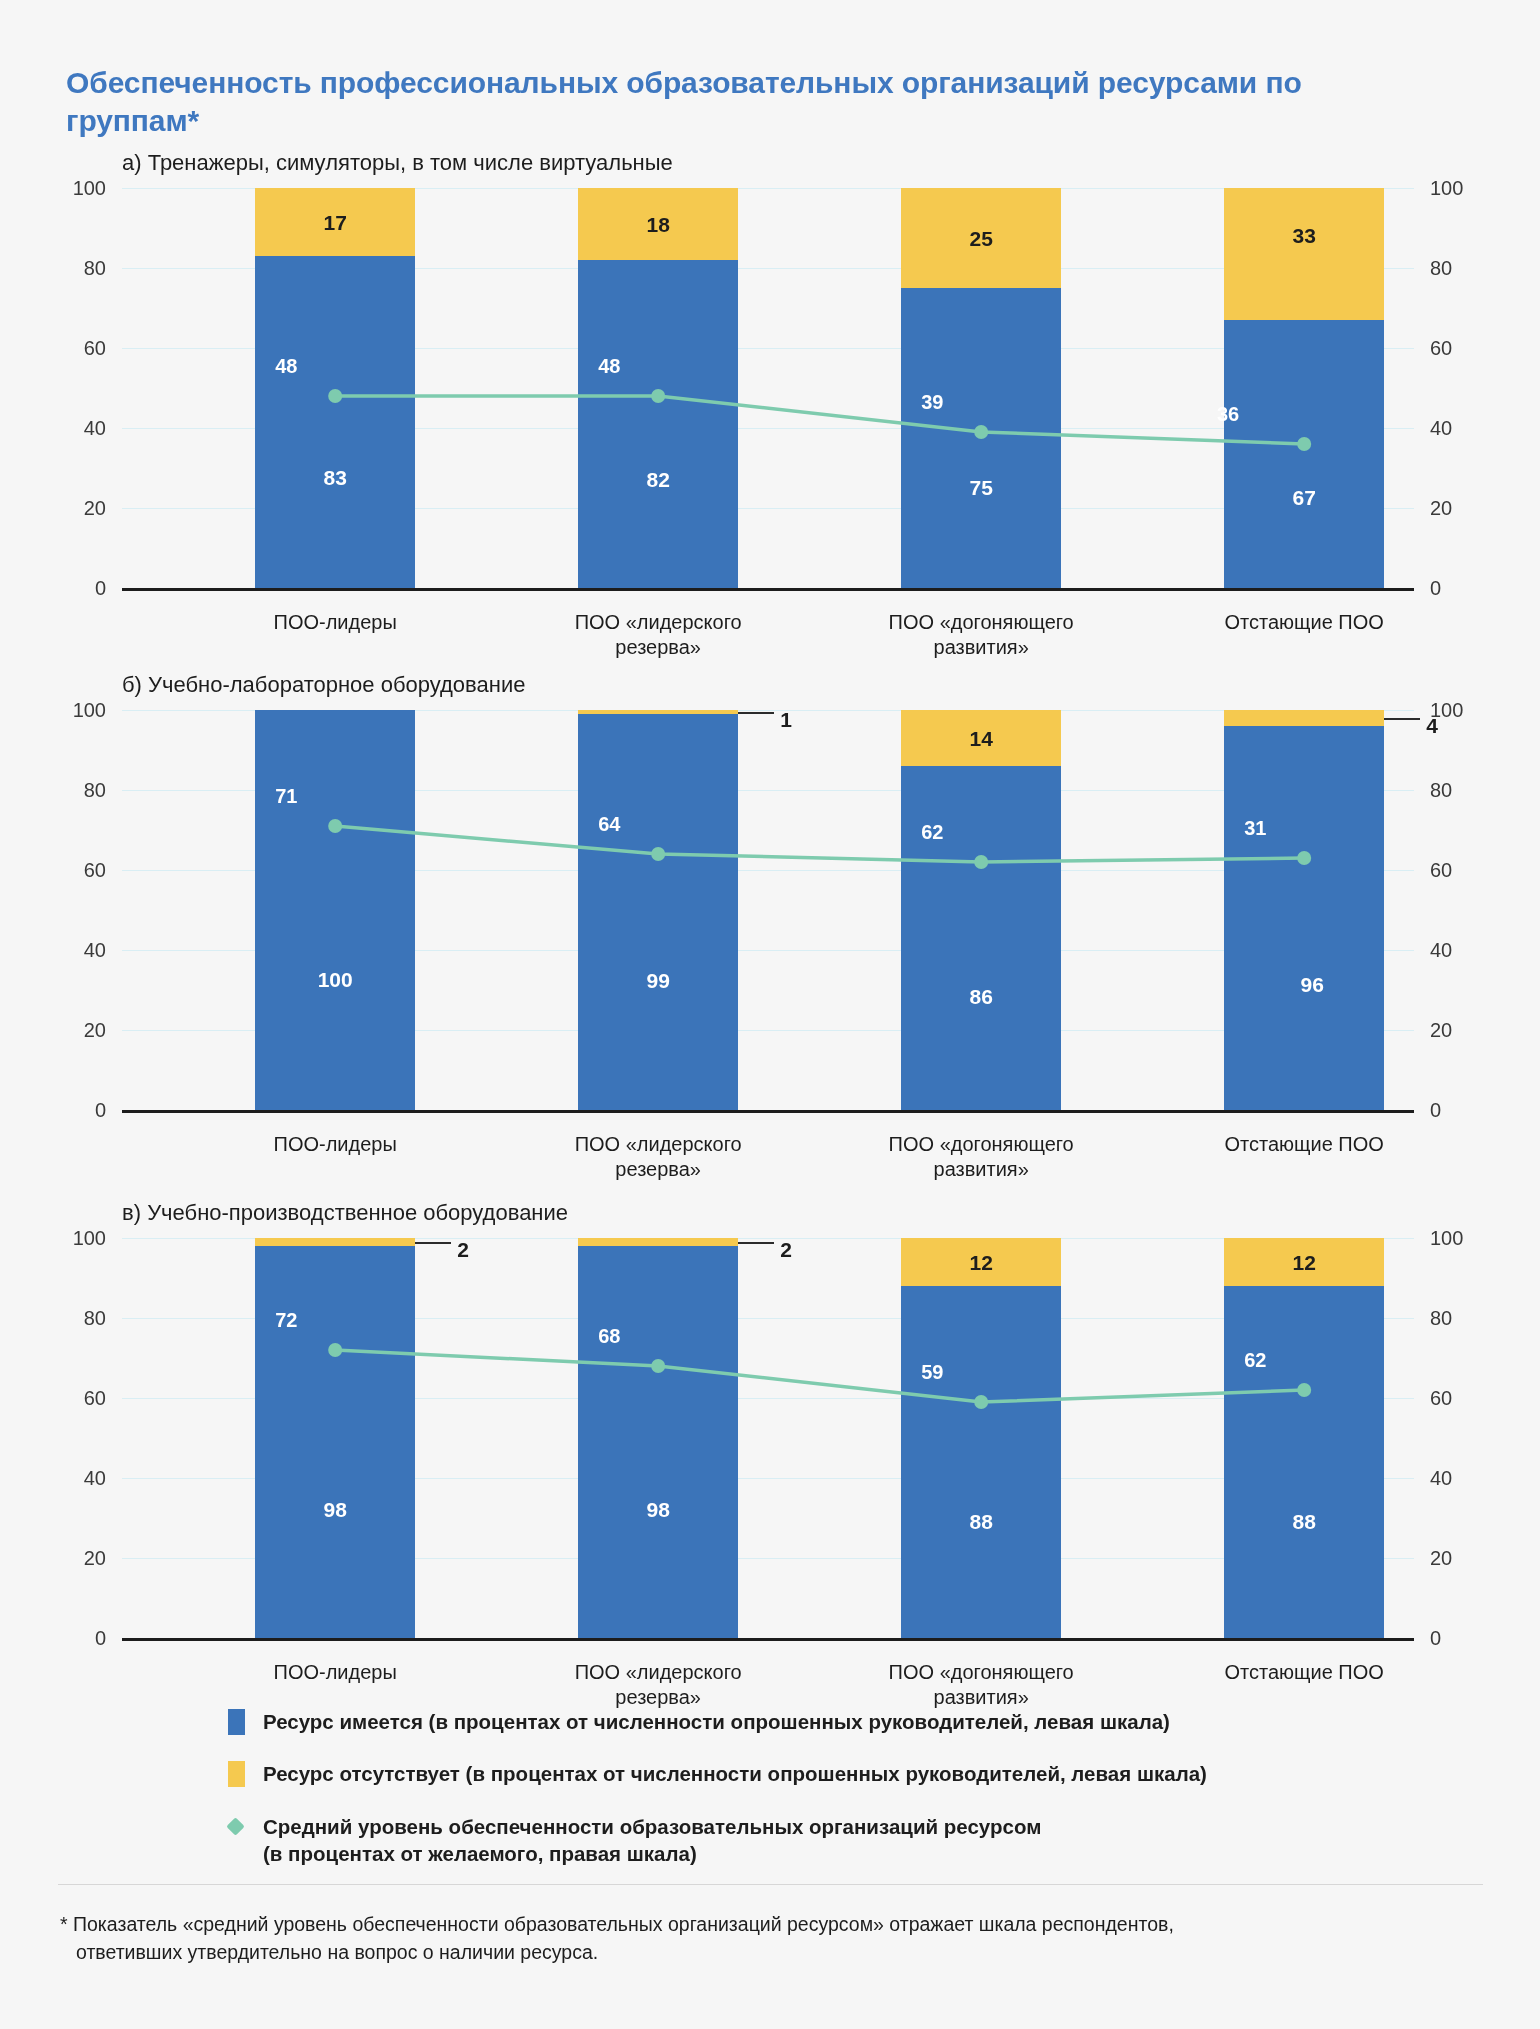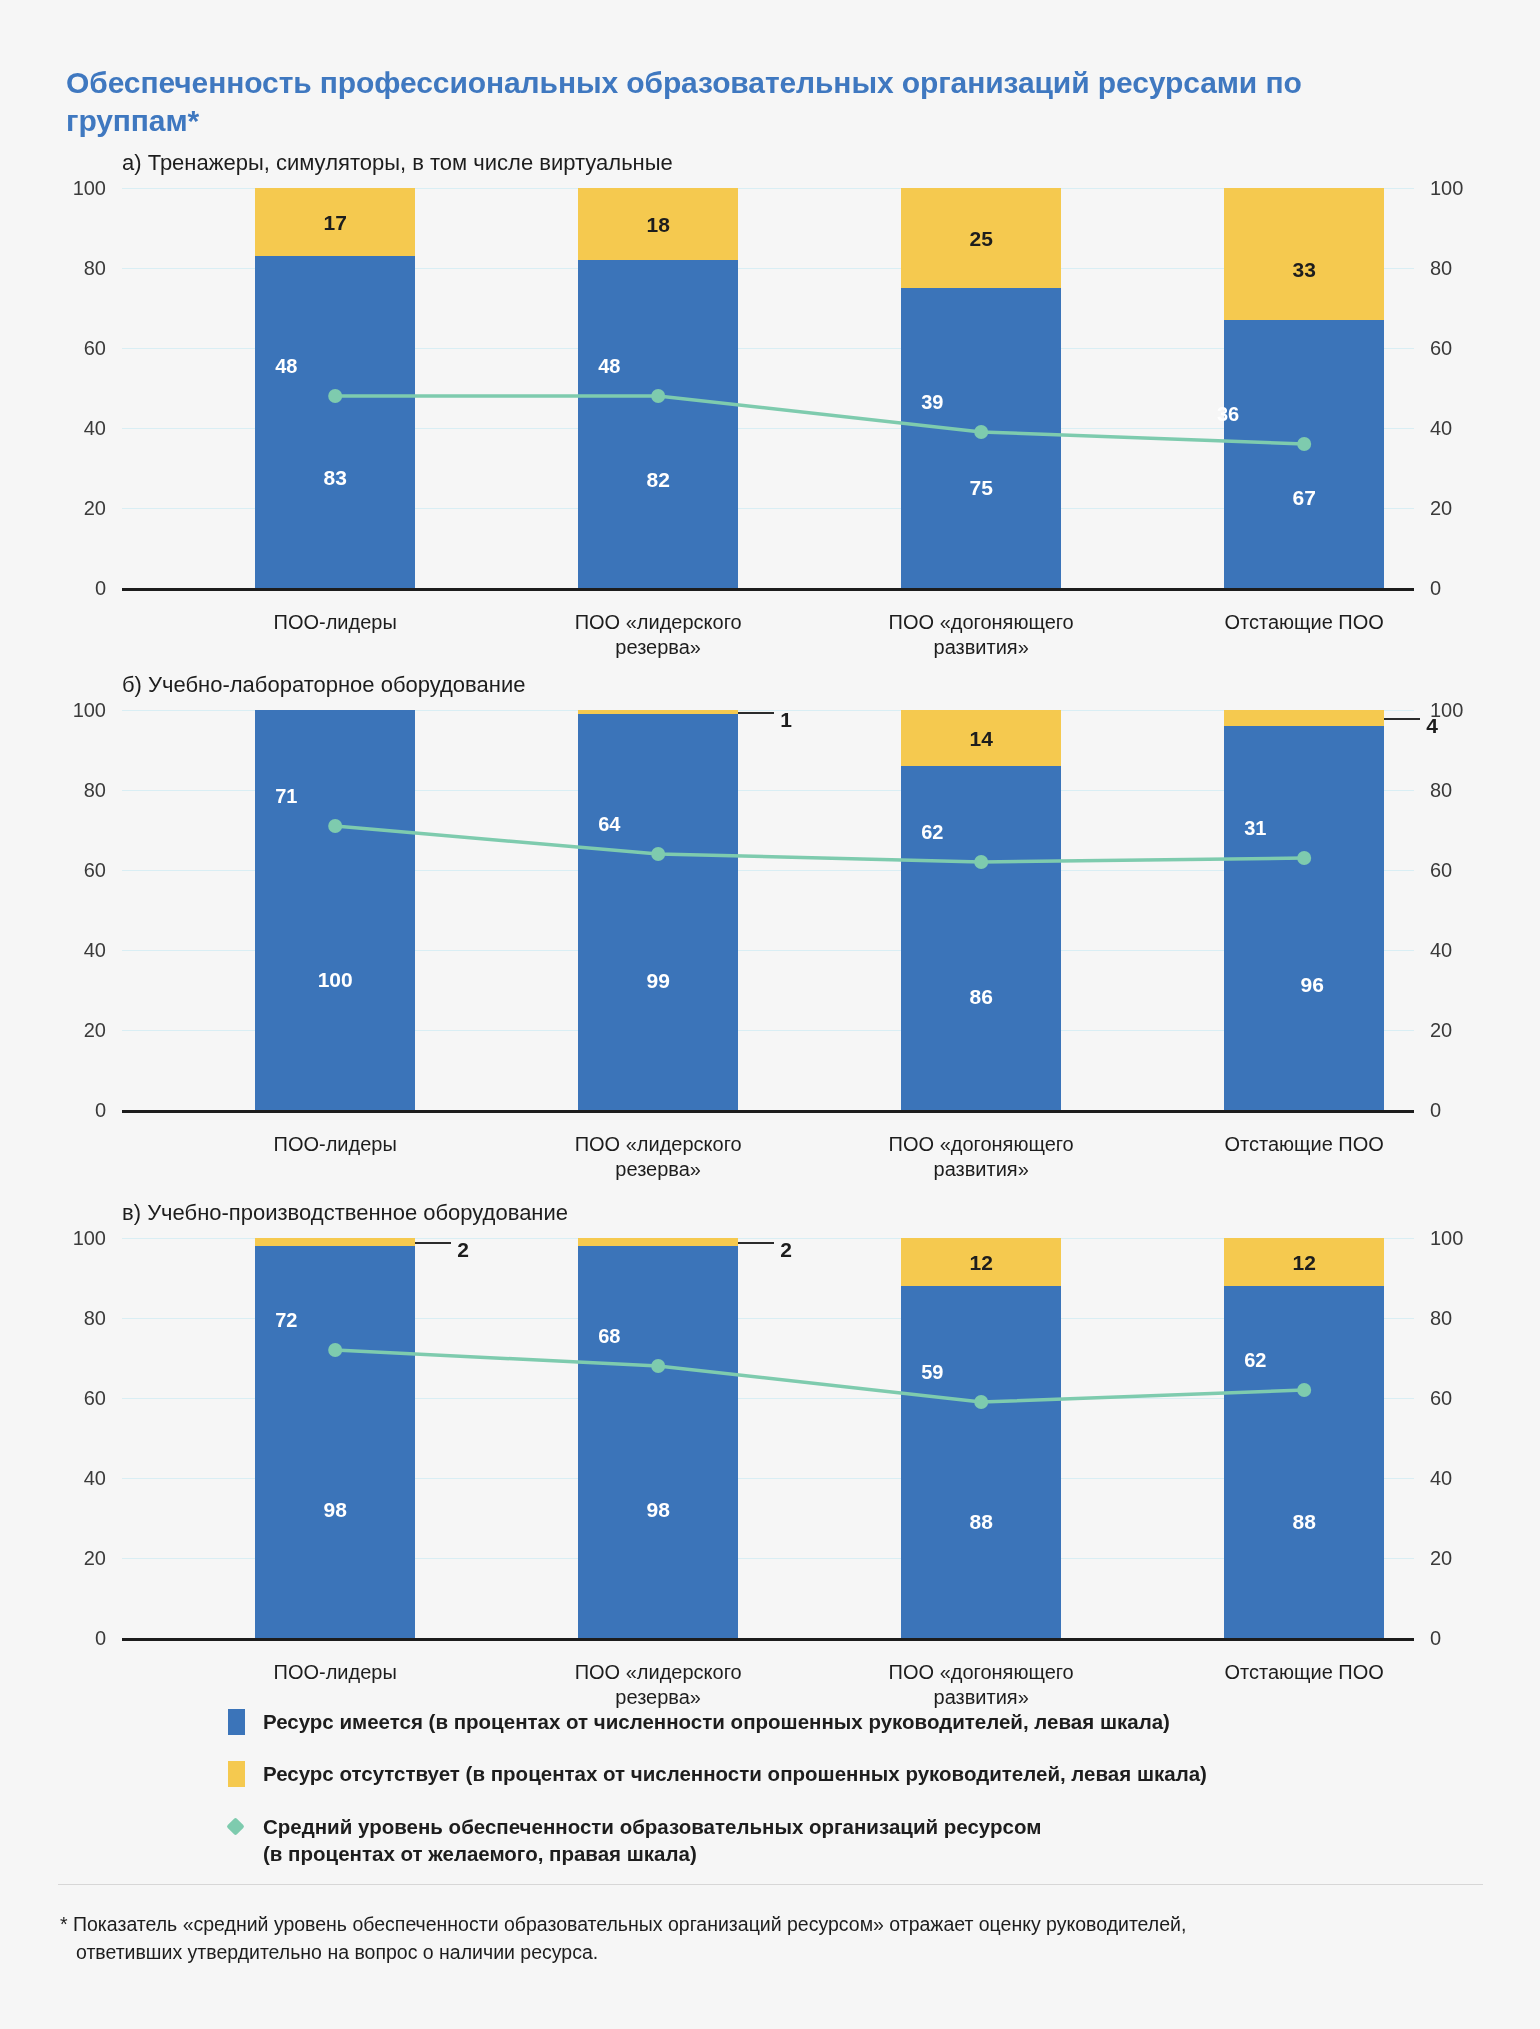--- a/index.html
+++ b/index.html
@@ -259,21 +259,21 @@
           <div class="bar-group" style="left: 859.18px; height: 400px;">
             <div class="seg seg-have" style="bottom: 0px; height: 300px;"></div>
             <div class="seg-label label-on-blue" style="bottom: 90px;">75</div>
             <div class="seg seg-absent" style="bottom: 300px; height: 100px;"></div>
             <div class="seg-label label-on-yellow" style="bottom: 339px;">25</div>
           </div>
           <div class="bar-group" style="left: 1182.18px; height: 400px;">
             <div class="seg seg-have" style="bottom: 0px; height: 268px;"></div>
             <div class="seg-label label-on-blue" style="bottom: 80.4px;">67</div>
             <div class="seg seg-absent" style="bottom: 268px; height: 132px;"></div>
-            <div class="seg-label label-on-yellow" style="bottom: 308px;">33</div>
+            <div class="seg-label label-on-yellow" style="bottom: 342px;">33</div>
           </div>
           <svg class="line-layer" viewBox="0 0 1292 400" preserveAspectRatio="none">
             <polyline points="213.18,208 536.18,208 859.1800000000001,244 1182.18,256" fill="none" stroke="#7ecbae" stroke-width="3.5" stroke-linejoin="round" stroke-linecap="round"></polyline>
             <circle cx="213.18" cy="208" r="7" fill="#7ecbae"></circle>
             <circle cx="536.18" cy="208" r="7" fill="#7ecbae"></circle>
             <circle cx="859.1800000000001" cy="244" r="7" fill="#7ecbae"></circle>
             <circle cx="1182.18" cy="256" r="7" fill="#7ecbae"></circle>
           </svg>
           <div class="line-value" style="left: 213.18px; top: 168px;">48</div>
           <div class="line-value" style="left: 536.18px; top: 168px;">48</div>
@@ -456,17 +456,17 @@
         <span class="legend-marker"></span>
         <span class="legend-text">
           <div>Средний уровень обеспеченности образовательных организаций ресурсом</div>
           <div>(в процентах от желаемого, правая шкала)</div>
         </span>
       </div>
     </div>
 
   <div class="rule"></div>
   <div class="footnote">
-    <span>* Показатель «средний уровень обеспеченности образовательных организаций ресурсом» отражает оценку руководителей,</span>
+    <span>* Показатель «средний уровень обеспеченности образовательных организаций ресурсом» отражает шкала респондентов,</span>
     <span class="fn-indent">ответивших утвердительно на вопрос о наличии ресурса.</span>
   </div>
 
 </div>
 
 </body></html>

